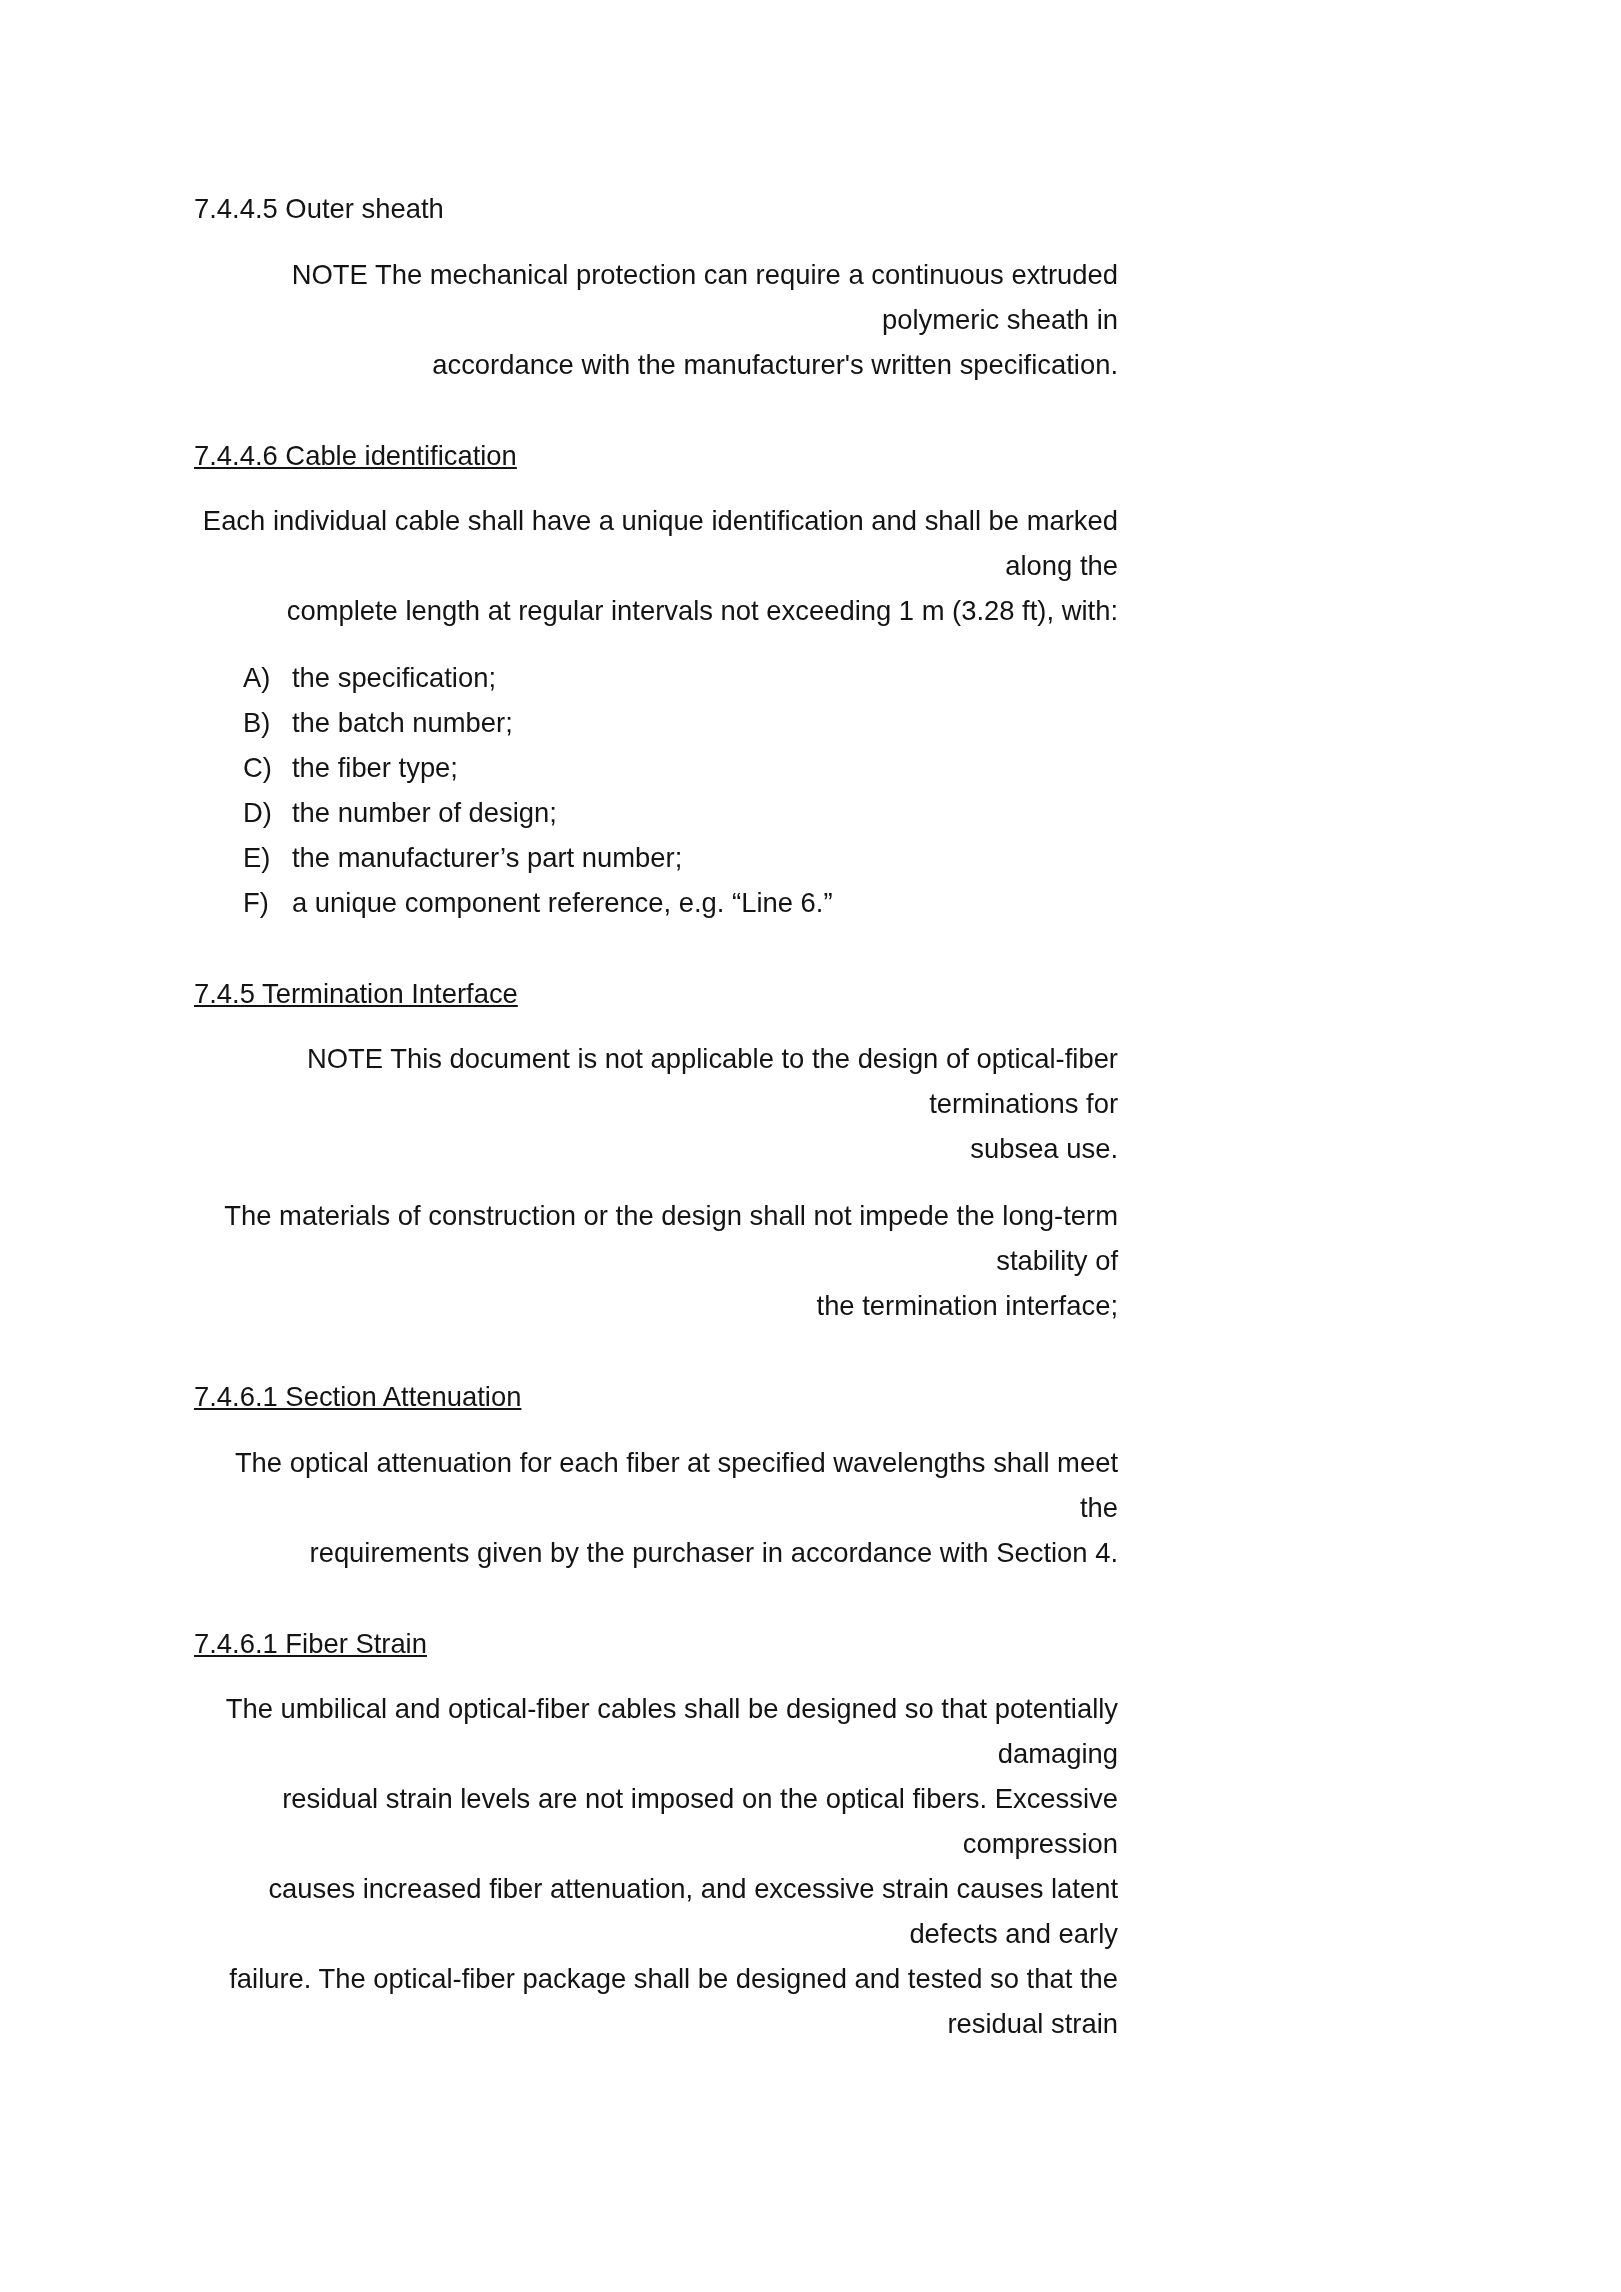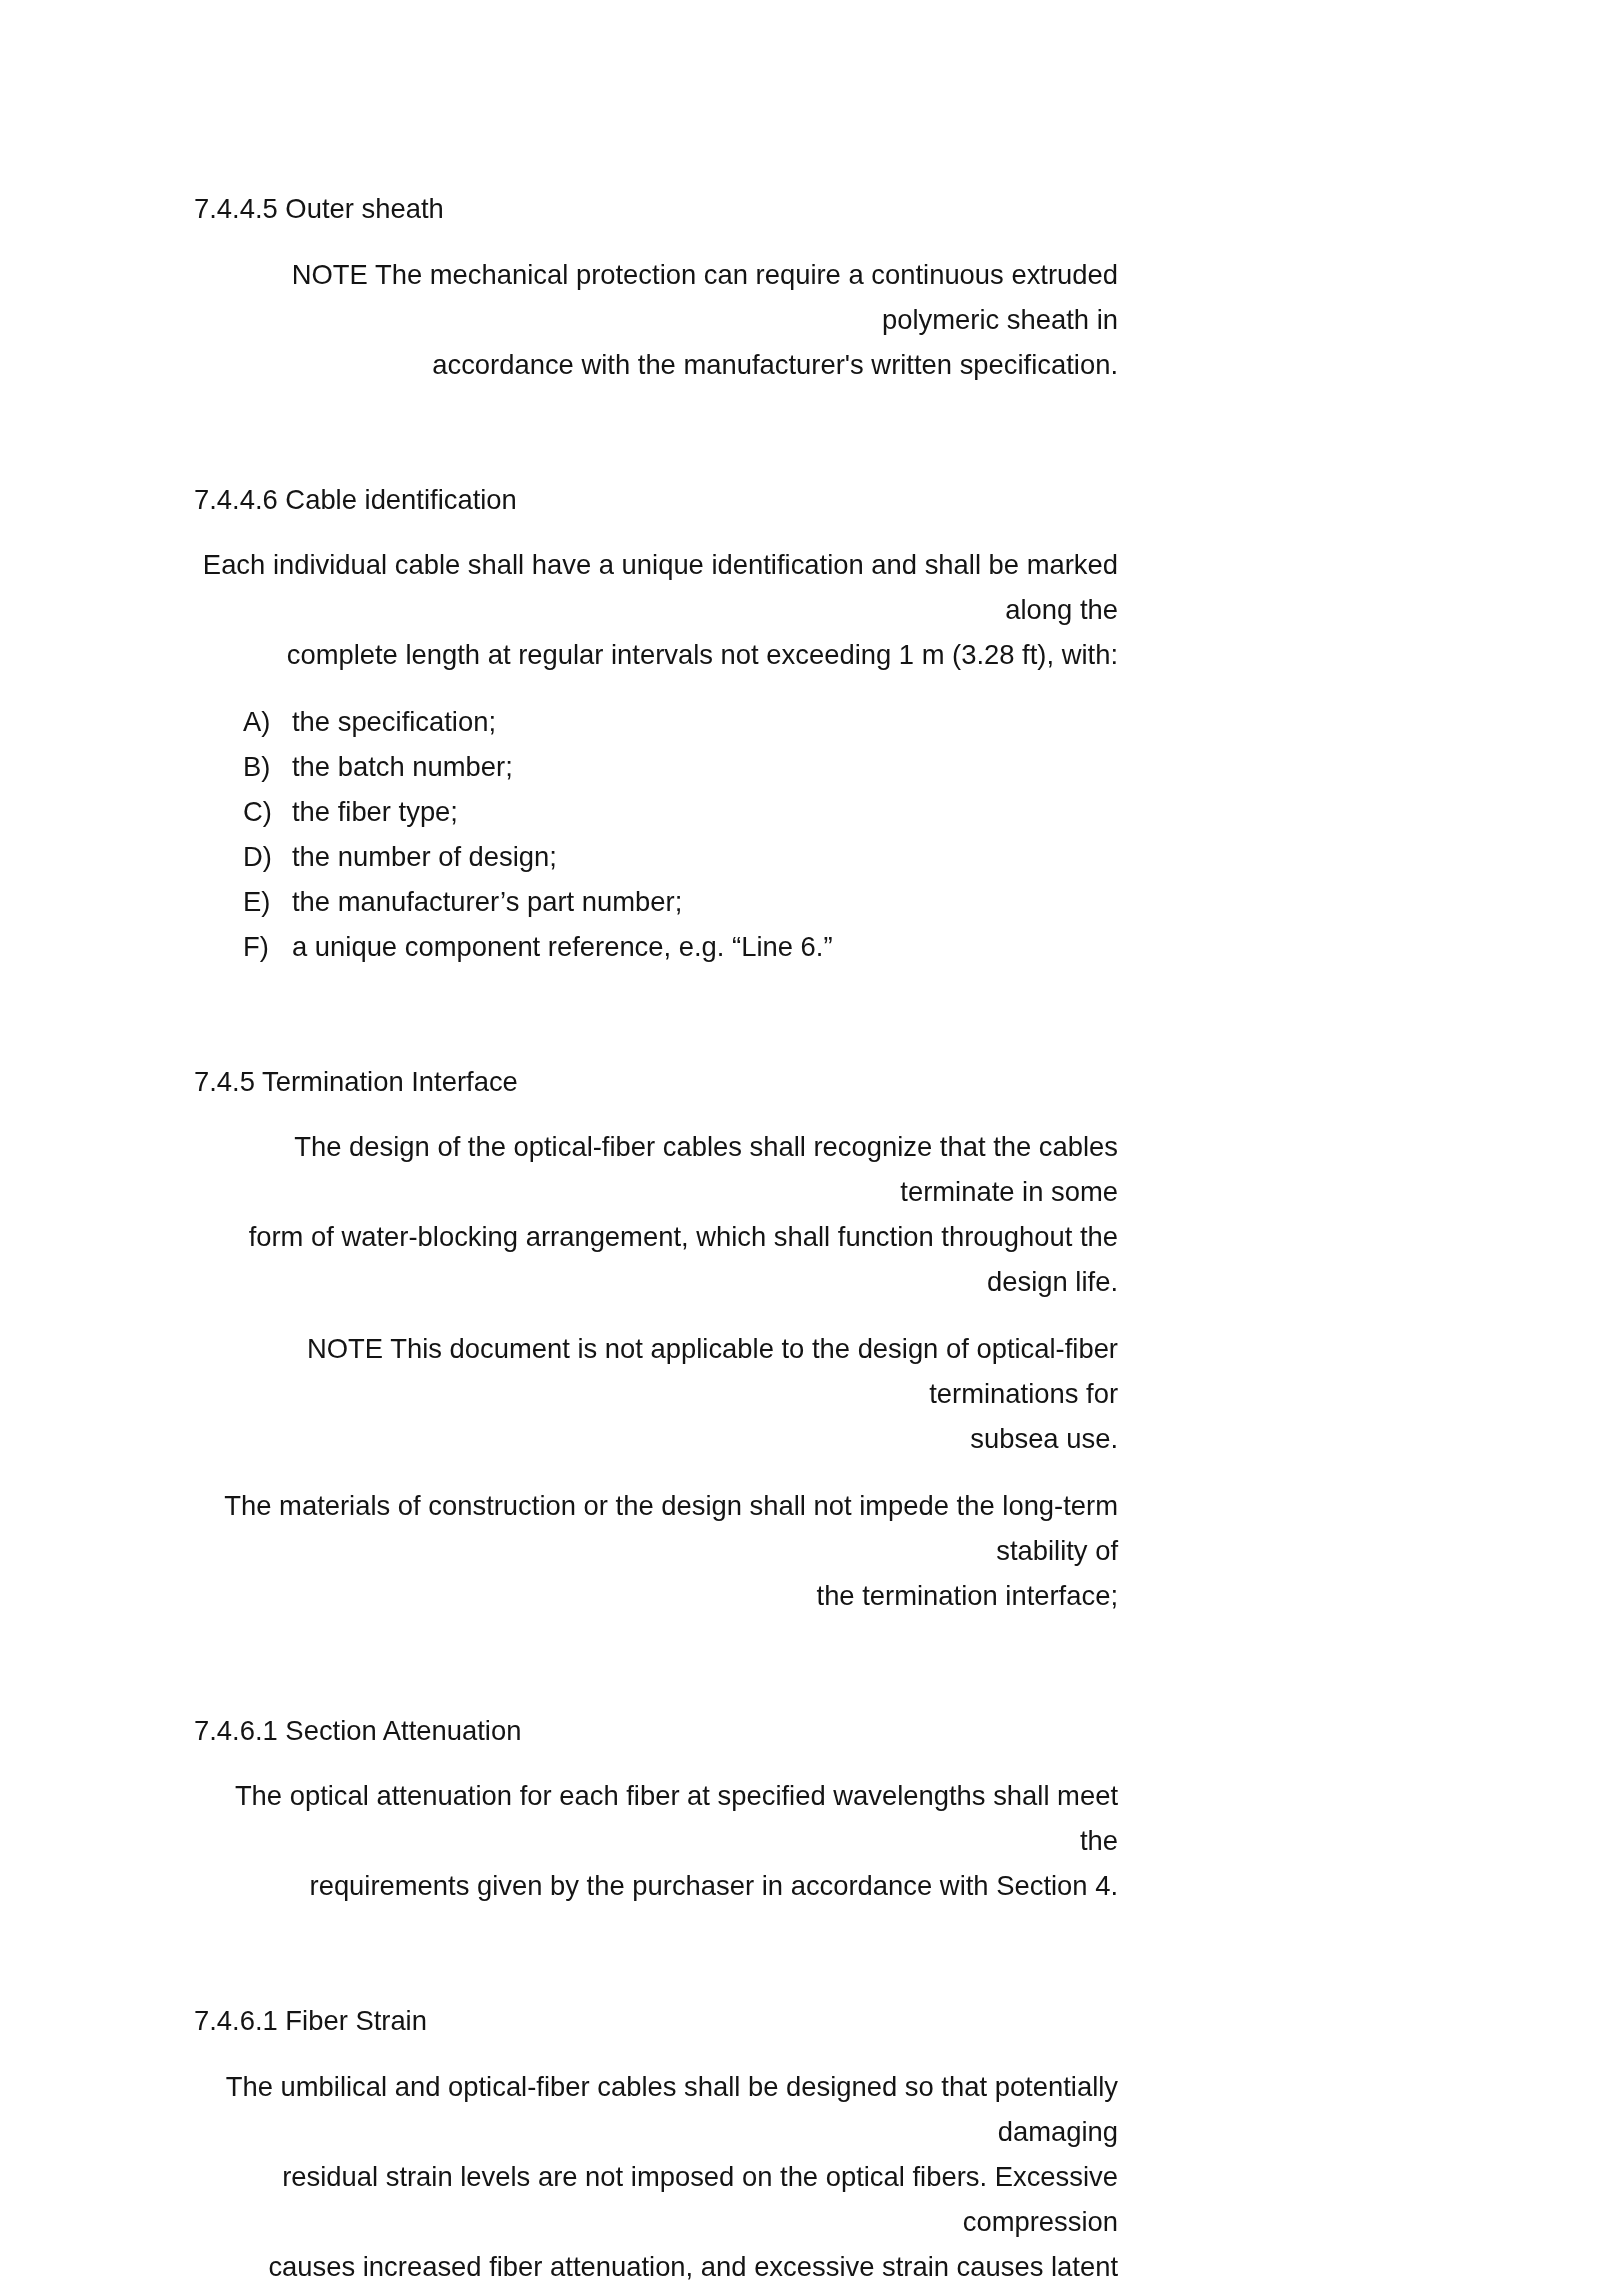--- a/index.html
+++ b/index.html
@@ -19,21 +19,22 @@
     font-size: 27.4px;
     line-height: 45px;
     overflow: hidden;
   }
   .h {
     font-size: 27.4px;
     font-weight: 400;
     margin: 0 0 20.6px 0;
   }
   .h.sec {
-    margin-top: 90px;
+    margin-top: 46px;
+    text-decoration: underline;
   }
   .p {
     margin: 0 0 21.6px 0;
     white-space: pre-line;
     text-align: right;
   }
   .list {
     margin: 0 0 21.6px 0;
   }
   .li {
@@ -86,22 +87,20 @@
       <span class="li-text">the manufacturer’s part number;</span>
     </div>
     <div class="li">
       <span class="marker">F)</span>
       <span class="li-text">a unique component reference, e.g. “Line 6.”</span>
     </div>
   </div>
 
   <h2 class="h sec">7.4.5 Termination Interface</h2>
 
-  <p class="p">The design of the optical-fiber cables shall recognize that the cables terminate in some
-form of water-blocking arrangement, which shall function throughout the design life.</p>
 
   <p class="p">NOTE This document is not applicable to the design of optical-fiber terminations for
 subsea use.</p>
 
   <p class="p">The materials of construction or the design shall not impede the long-term stability of
 the termination interface;</p>
 
 
   <h2 class="h sec">7.4.6.1 Section Attenuation</h2>
 

